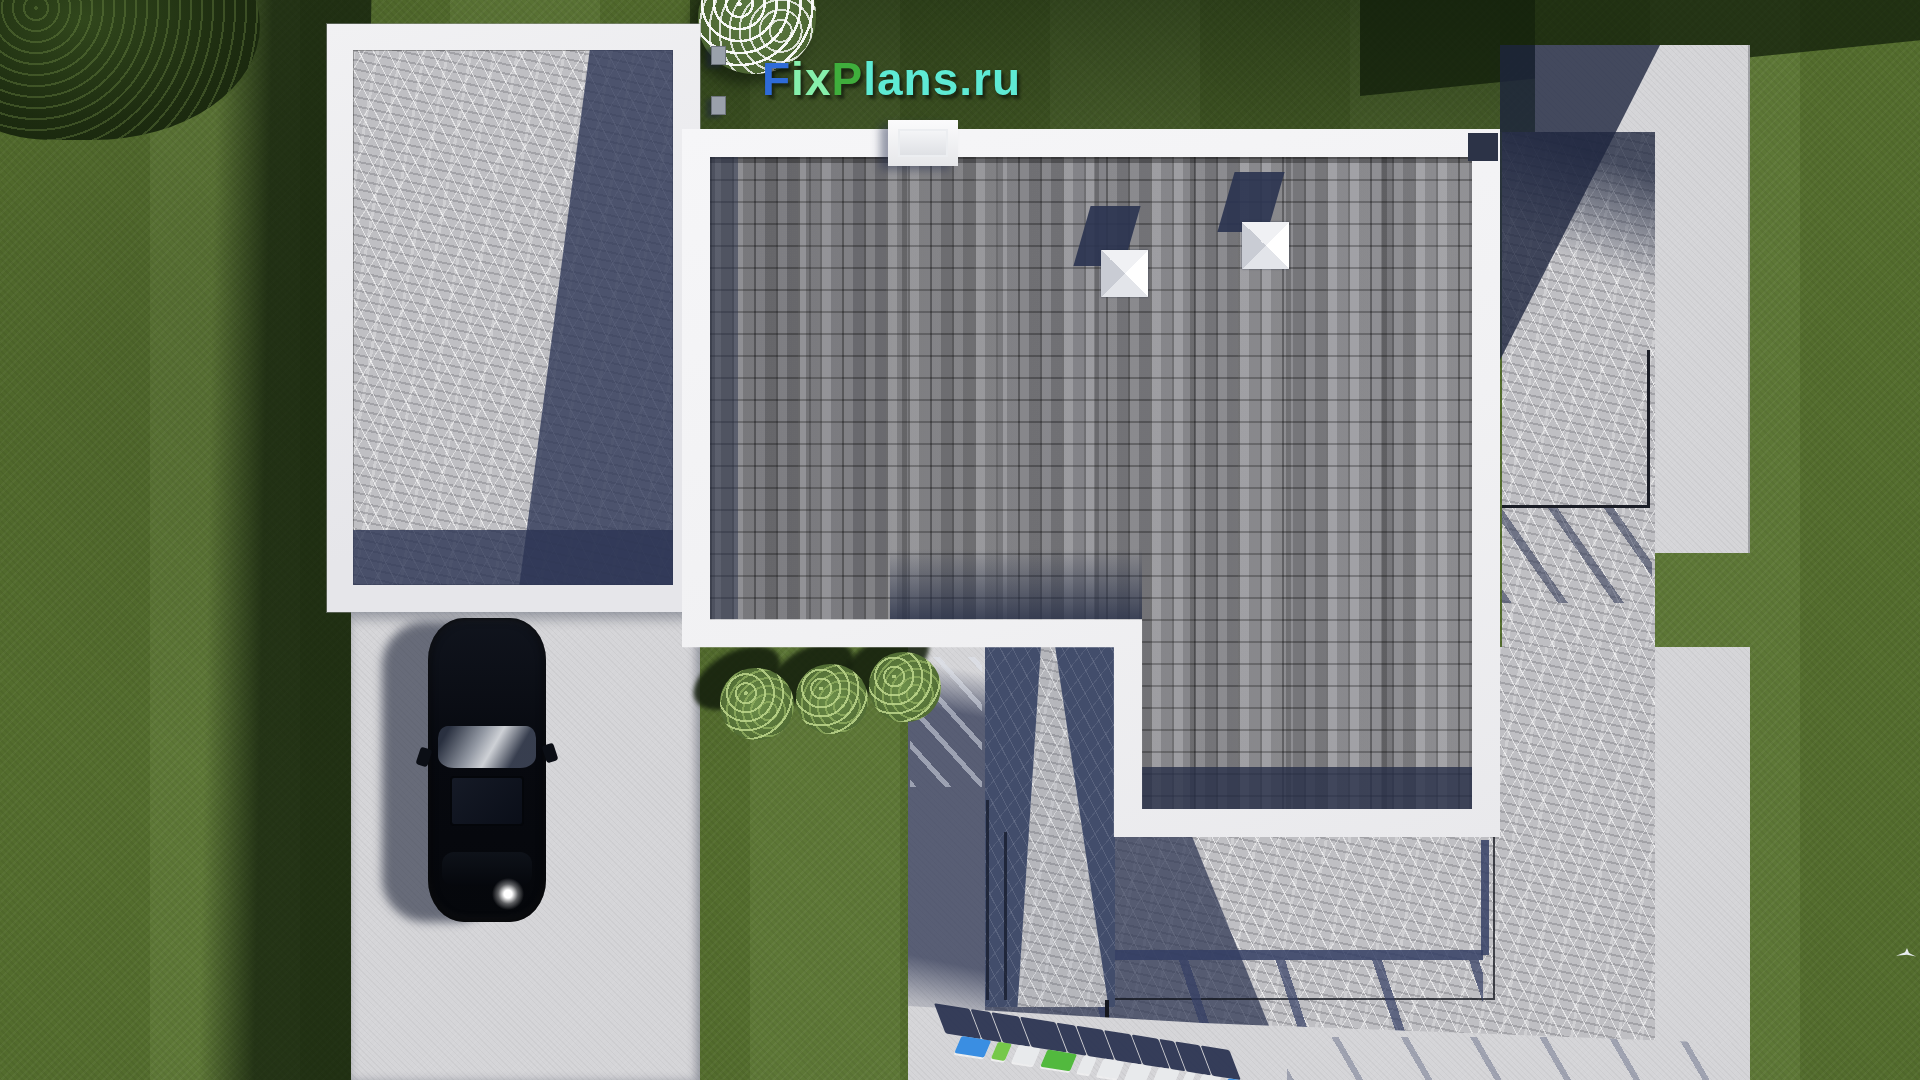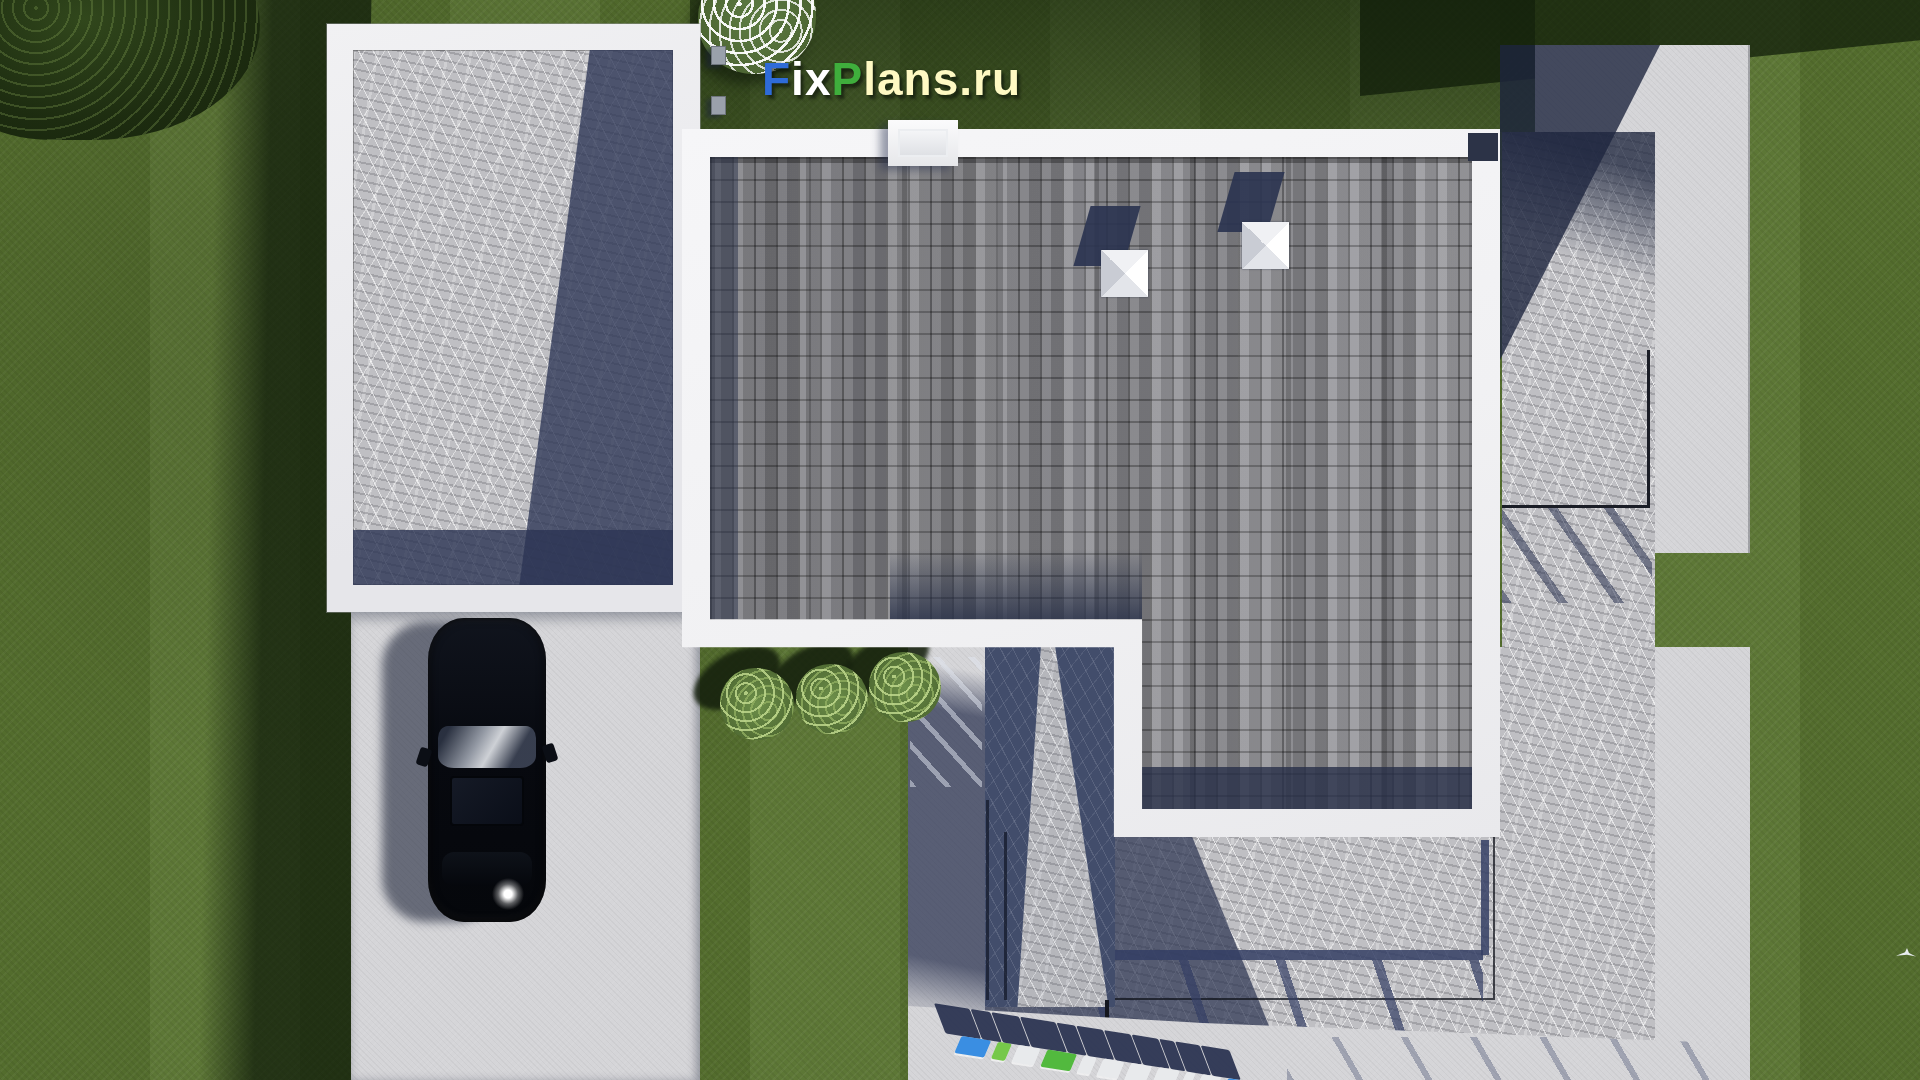--- a/index.html
+++ b/index.html
@@ -280,21 +280,21 @@
   </div>
   <div class="roof-notch"></div>
   <div class="roof-chimney">
     <div class="chimney-inner"></div>
   </div>
   <div class="skylight-shadow skysh-1"></div>
   <div class="skylight-shadow skysh-2"></div>
   <div class="pyramid-skylight sky-1"></div>
   <div class="pyramid-skylight sky-2"></div>
 
-  <div class="brand" title="FixPlans.ru"><span style="color: rgb(46, 107, 216);">F</span><span style="color: #ffffff;">ix</span><span style="color: rgb(63, 174, 60);">P</span><span style="color: #fef9c3;">lans.ru</span></div>
+  <div class="brand" title="FixPlans.ru"><span style="color: rgb(46, 107, 216);">F</span><span style="color: #86efac;">ix</span><span style="color: rgb(63, 174, 60);">P</span><span style="color: #5eead4;">lans.ru</span></div>
   <div class="ground-logo" title="FixPlans.ru">
       <div class="gl-shadow" style="left: -14px; width: 36px;"></div>
       <div class="gl-block" title="F" style="left: 0px; width: 30px; background: rgb(58, 142, 226);"></div>
       <div class="gl-shadow" style="left: 23px; width: 20px;"></div>
       <div class="gl-block" title="i" style="left: 37px; width: 14px; background: rgb(118, 200, 74);"></div>
       <div class="gl-shadow" style="left: 44px; width: 28px;"></div>
       <div class="gl-block" title="x" style="left: 58px; width: 22px; background: rgb(232, 234, 236);"></div>
       <div class="gl-shadow" style="left: 73px; width: 36px;"></div>
       <div class="gl-block" title="P" style="left: 87px; width: 30px; background: rgb(82, 185, 62);"></div>
       <div class="gl-shadow" style="left: 110px; width: 19px;"></div>

